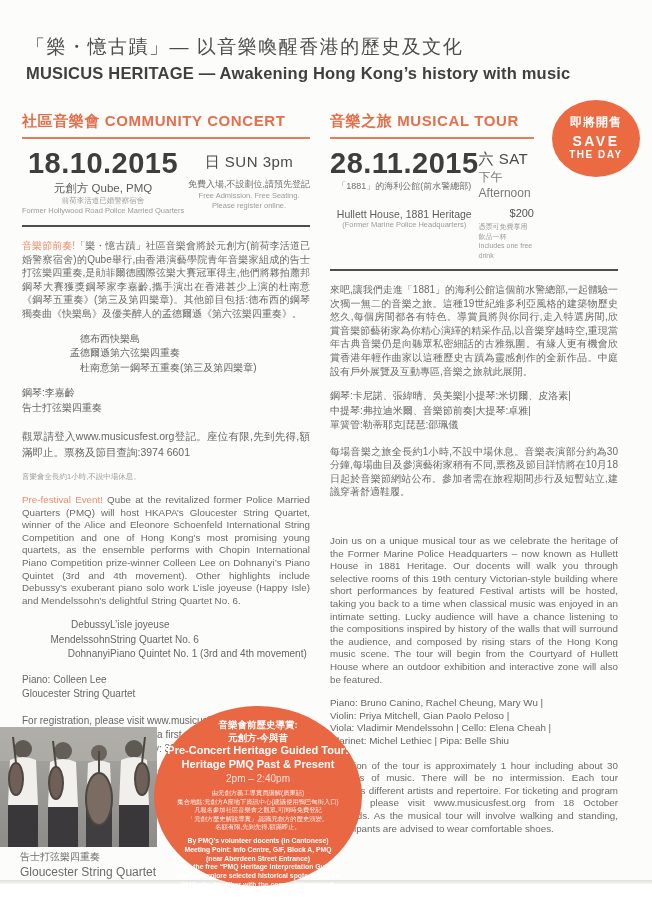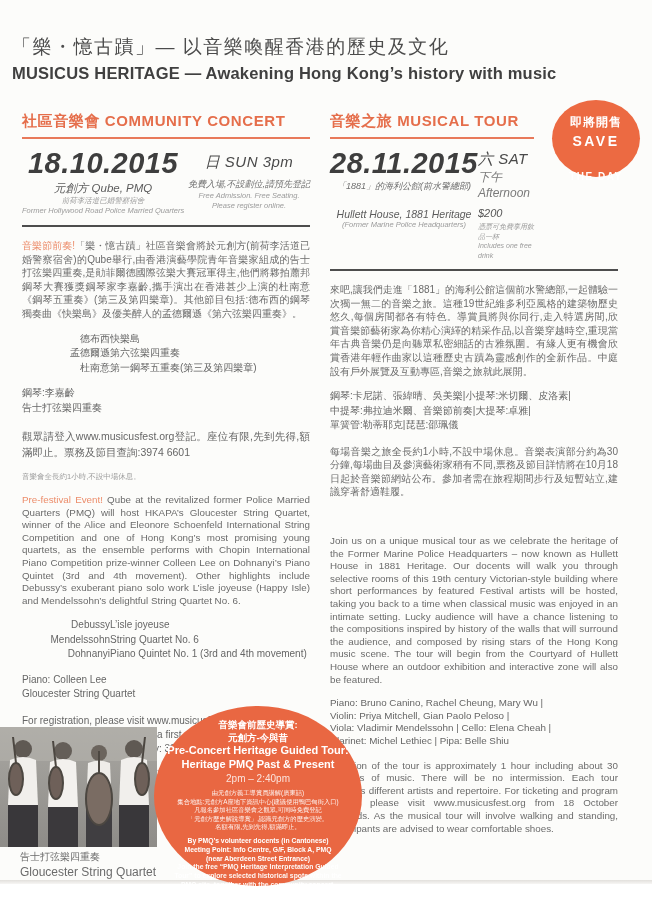--- a/index.html
+++ b/index.html
@@ -2,47 +2,47 @@
 <html><head>
 <meta charset="utf-8">
 <style>
   html,body{margin:0;padding:0;background:#ffffff;}
   .page{position:relative;width:652px;height:924px;background:#fcfcfa;overflow:hidden;
         font-family:"Liberation Sans",sans-serif;color:#666;}
   .below-scan{position:absolute;left:0;right:0;top:884px;bottom:0;background:#ffffff;}
   .scan-edge{position:absolute;left:0;right:0;top:880px;height:4px;
              background:linear-gradient(to bottom,#e2e0dc,#f7f6f4);}
   
-  .hdr{position:absolute;left:12px;top:34px;right:30px;}
+  .hdr{position:absolute;left:26px;top:34px;right:30px;}
   .title-zh{font-size:19px;color:#4c4c4c;letter-spacing:1.5px;}
   .title-en{font-size:16.5px;font-weight:bold;color:#404040;margin-top:4px;letter-spacing:0.2px;}
   
   .badge{position:absolute;left:552px;top:100px;width:88px;height:77px;border-radius:50%;
          background:#ec6a42;color:#fff;text-align:center;padding-top:14px;box-sizing:border-box;z-index:5;}
   .badge .b-zh{font-size:12px;font-weight:bold;letter-spacing:1px;}
   .badge .b-save{font-size:14px;font-weight:bold;letter-spacing:2.5px;margin-top:2px;}
-  .badge .b-day{font-size:10px;font-weight:bold;letter-spacing:1.5px;margin-top:22px;}
+  .badge .b-day{font-size:10px;font-weight:bold;letter-spacing:1.5px;}
   
   .columns{position:absolute;left:22px;top:112px;width:606px;display:flex;gap:20px;}
   .col{width:288px;}
   .sec-title{font-size:15px;font-weight:bold;color:#e56e4b;letter-spacing:0.6px;
              padding-bottom:6px;border-bottom:2.5px solid #e8795a;margin:0;}
   .col-tour .sec-title{margin-right:84px;}
-  .head{display:flex;justify-content:space-between;padding:9px 0 9px;border-bottom:2px solid #4d4d4d;font-style:italic;}
+  .head{display:flex;justify-content:space-between;padding:9px 0 9px;border-bottom:2px solid #4d4d4d;}
   .head-l{text-align:center;}
   .date{font-size:29px;font-weight:bold;color:#3e3e3e;letter-spacing:0.5px;line-height:30px;}
   .venue{font-size:11.5px;color:#5c5c5c;margin-top:3px;}
   .venue-zh-sm{font-size:9px;color:#6e6e6e;margin-top:2px;}
   .tiny{font-size:7.5px;color:#9b9b9b;line-height:10px;}
   .head-r{text-align:center;padding-top:5px;}
   .daytime{font-size:15px;color:#4a4a4a;letter-spacing:0.5px;}
   .small-zh{font-size:9px;color:#6f6f6f;margin-top:6px;}
   .head-r-tour{text-align:left;padding-top:2px;padding-right:84px;}
   .day-sub{font-size:12px;color:#7a7a7a;}
-  .price{font-size:11px;color:#555;margin-top:7px;}
+  .price{font-size:11px;color:#555;margin-top:7px;text-align:right;}
   .drink{font-size:7px;color:#9b9b9b;line-height:9.5px;margin-top:3px;}
   
   .body-zh{font-size:10px;line-height:13.6px;color:#6b6b6b;text-align:justify;margin:12px 0 0;}
   .body-en{font-size:9.8px;line-height:12.6px;color:#6b6b6b;text-align:justify;margin:12px 0 0;}
   .hl{color:#ec8d6b;}
   .prog{margin-top:11px;}
   .prog-row{display:flex;font-size:10px;color:#666;line-height:14.5px;text-align:right;}
   .prog-c{width:88px;flex-shrink:0;}
   .performers{margin-top:11px;font-size:10px;color:#666;line-height:14.5px;}
   .reg-zh{font-size:10.5px;line-height:16px;color:#666;text-align:justify;margin:13px 0 0;}

